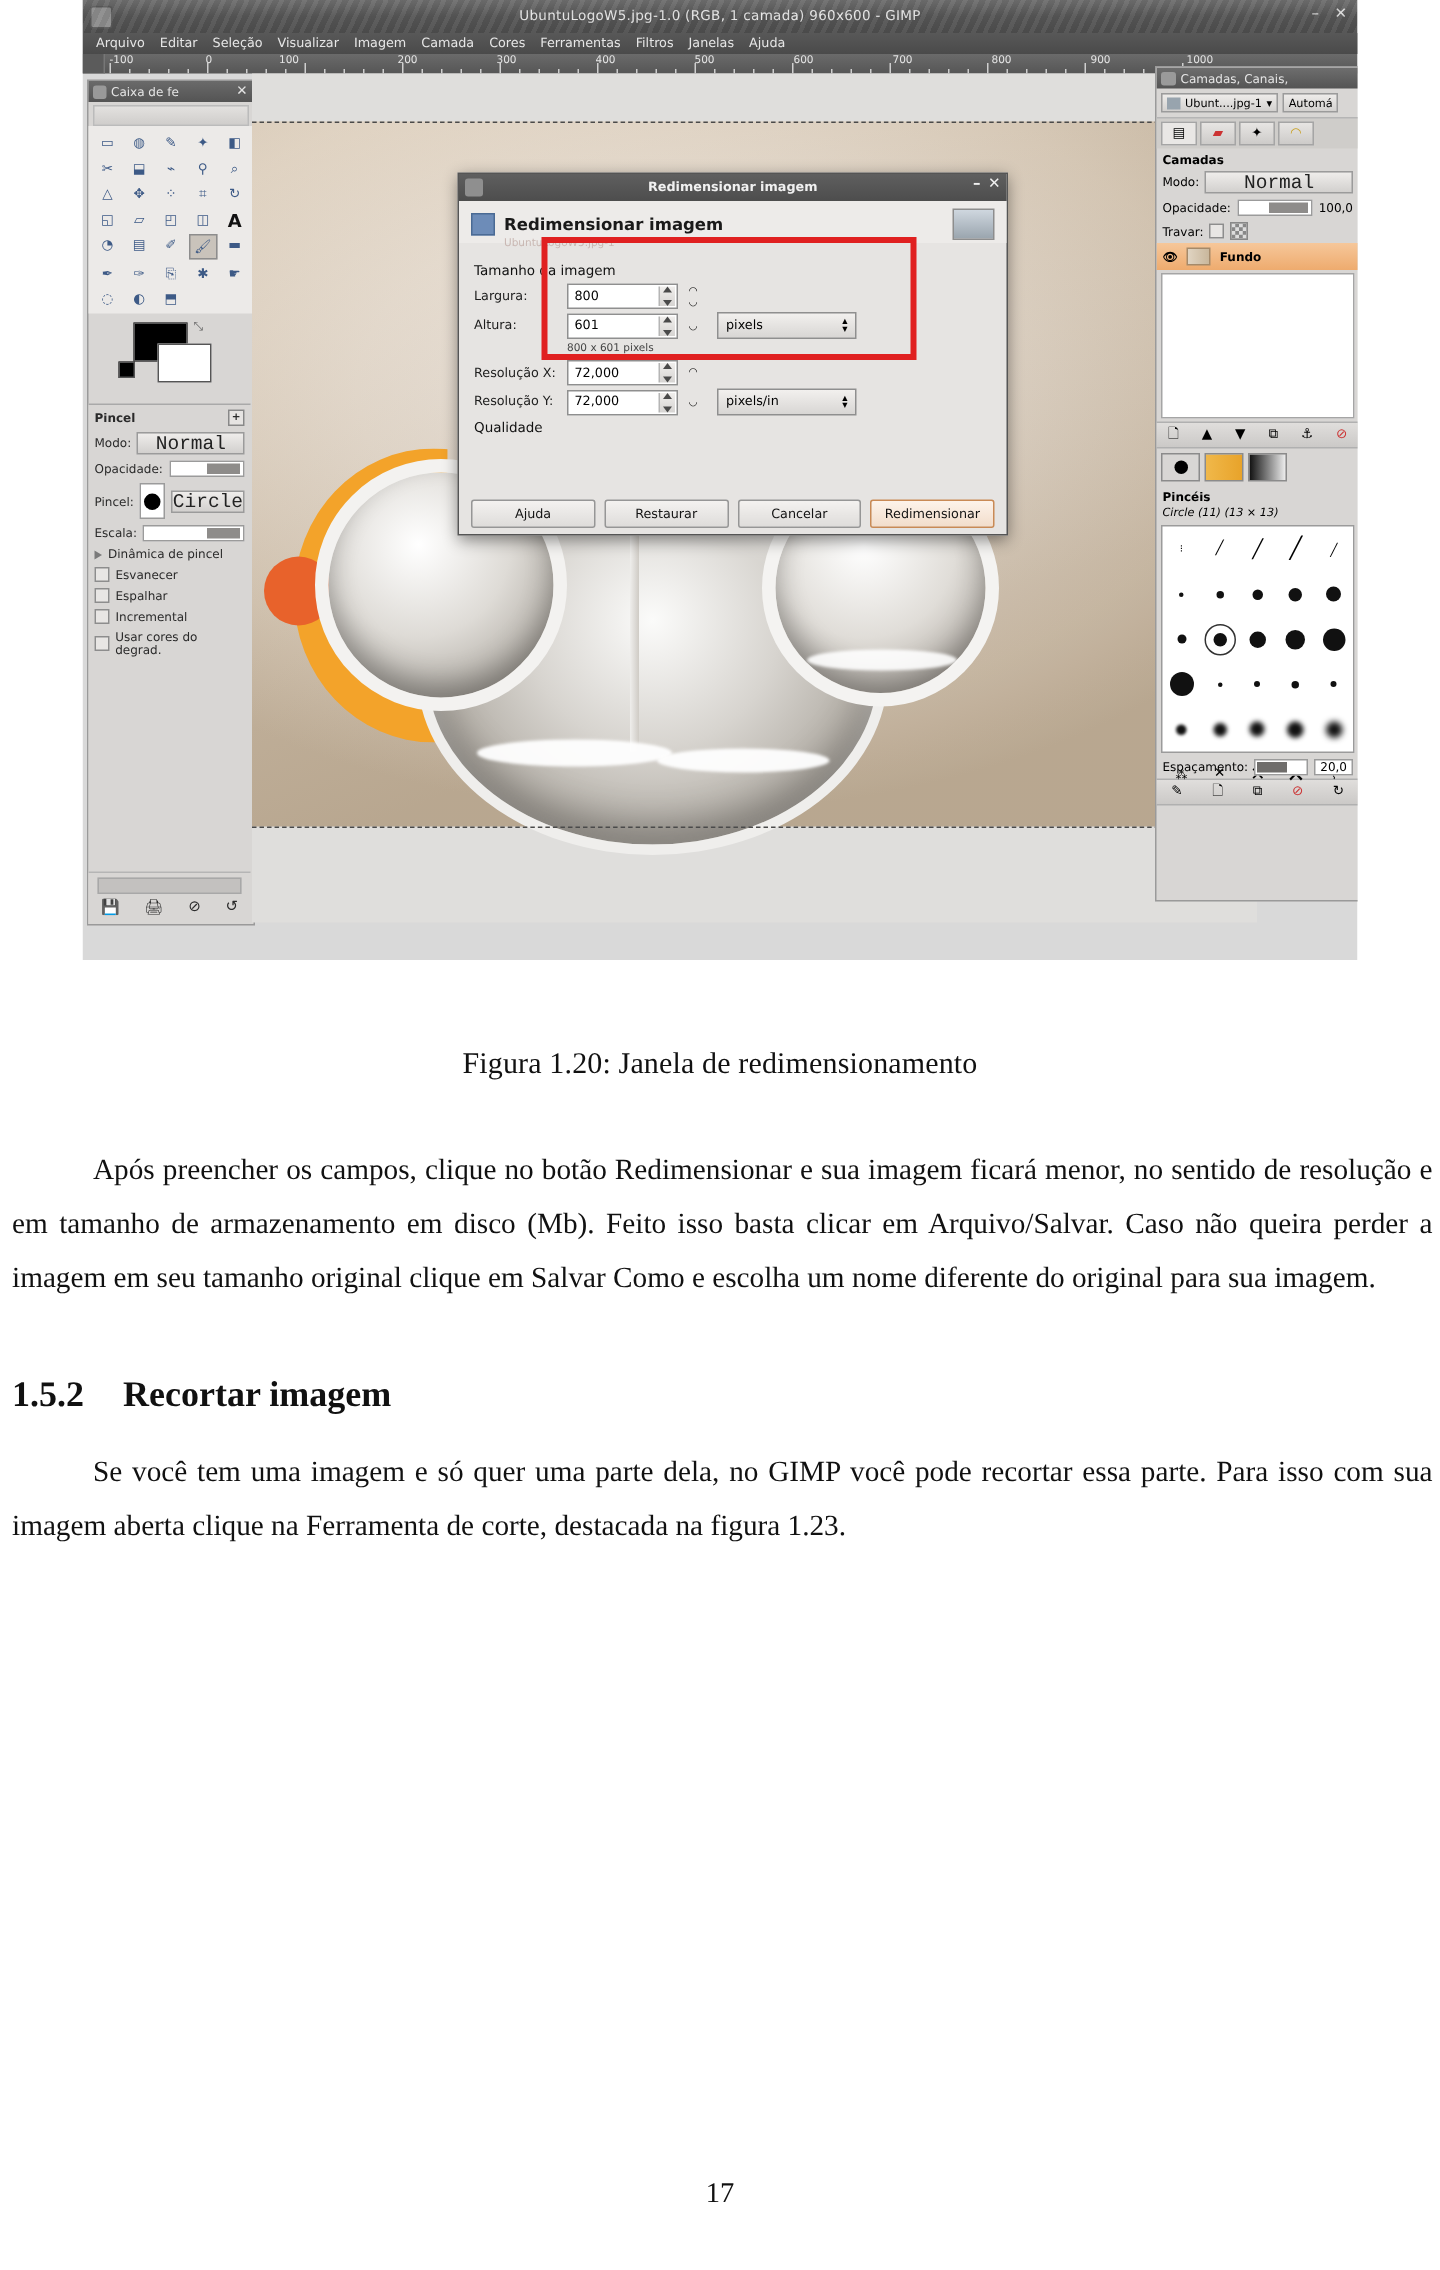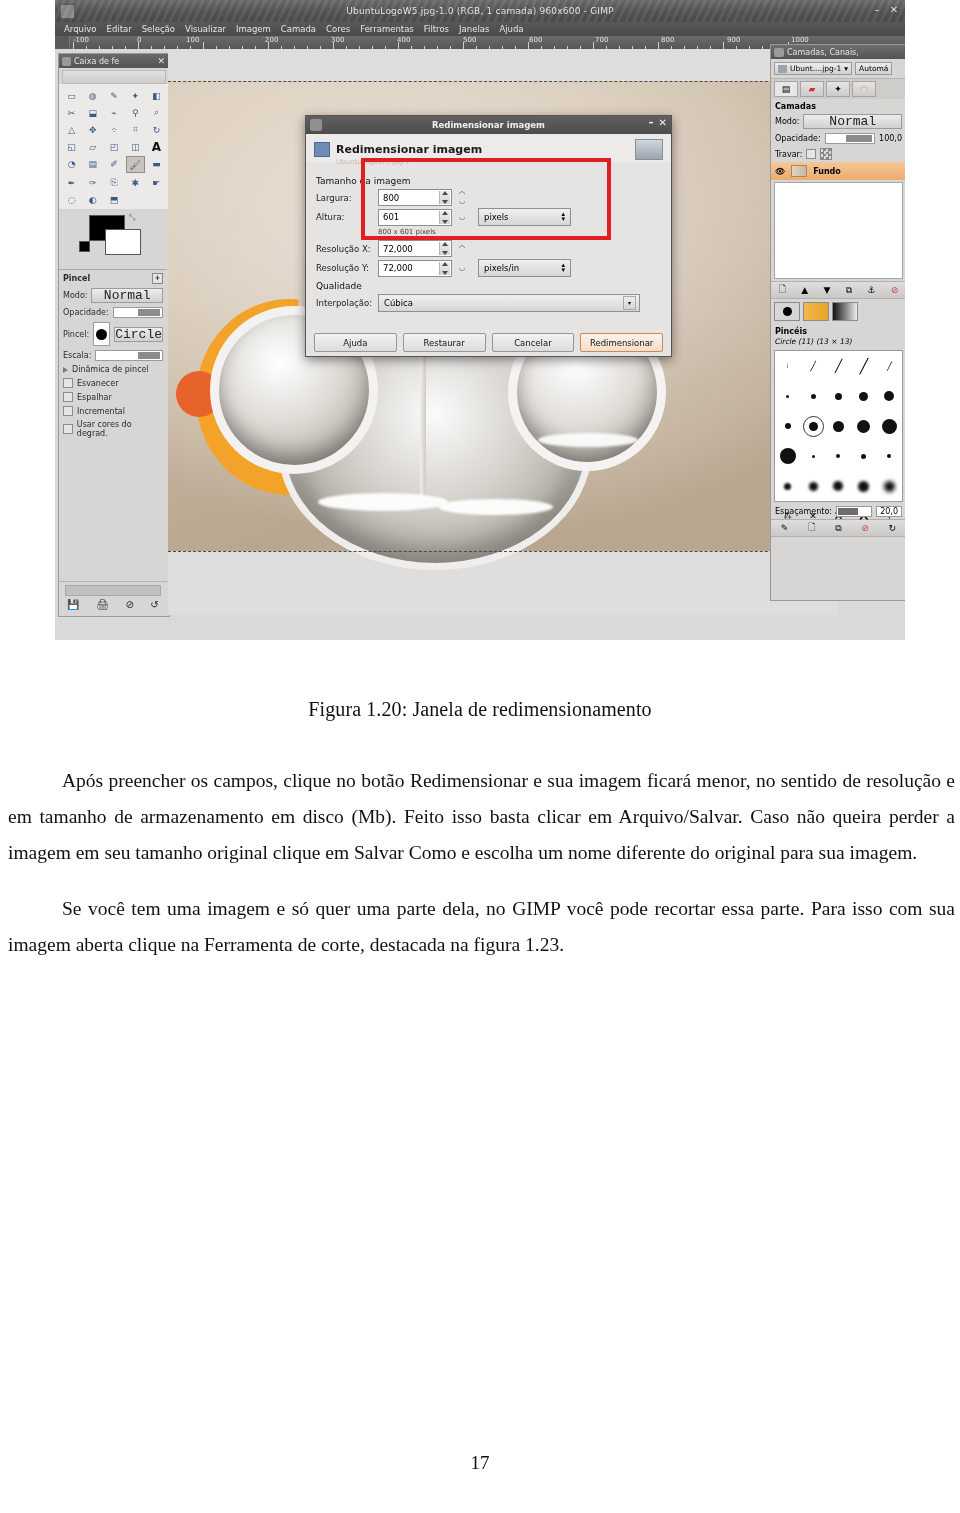--- a/index.html
+++ b/index.html
@@ -772,27 +772,20 @@
           <span class="chainwrap">
               <span style="font-size:7px;line-height:7px">◡</span>
             </span>
           <span class="unit">
             <span>pixels/in</span>
             <span class="ar">▴<br>▾</span>
           </span>
         </div>
 
         <div class="sec-title">Qualidade</div>
-        <div class="frow">
-          <span class="lb">Interpolação:</span>
-          <span class="unit" style="width:255px;margin-left:0">
-            <span>Cúbica</span>
-            <span style="position:absolute;right:3px;top:1px;width:11px;height:12px;background:linear-gradient(180deg,#efedeb,#d6d4d2);border:1px solid #a9a9a9;font-size:6px;text-align:center;line-height:12px">▾</span>
-          </span>
-        </div>
       </div>
 
       <div class="dlg-foot">
         <span class="dbtn">Ajuda</span>
         <span class="dbtn">Restaurar</span>
         <span class="dbtn">Cancelar</span>
         <span class="dbtn primary">Redimensionar</span>
       </div>
     </div>
 
@@ -800,17 +793,21 @@
 
 
   </div>
 </div>
 
 <div class="doc">
   <div class="caption">Figura 1.20: Janela de redimensionamento</div>
 
   <p class="para p1"><span class="indent"></span><span>Após preencher os campos, clique no botão Redimensionar e sua imagem ficará menor, no sentido de resolução e em tamanho de armazenamento em disco (Mb). Feito isso basta clicar em Arquivo/Salvar. Caso não queira perder a imagem em seu tamanho original clique em Salvar Como e escolha um nome diferente do original para sua imagem.</span></p>
 
+  <div class="h2">
+    <span>1.5.2</span>
+    <span>Recortar imagem</span>
+  </div>
 
   <p class="para p2"><span class="indent"></span><span>Se você tem uma imagem e só quer uma parte dela, no GIMP você pode recortar essa parte. Para isso com sua imagem aberta clique na Ferramenta de corte, destacada na figura 1.23.</span></p>
 </div>
 
 <div class="pageno">17</div>
 
 </body></html>

